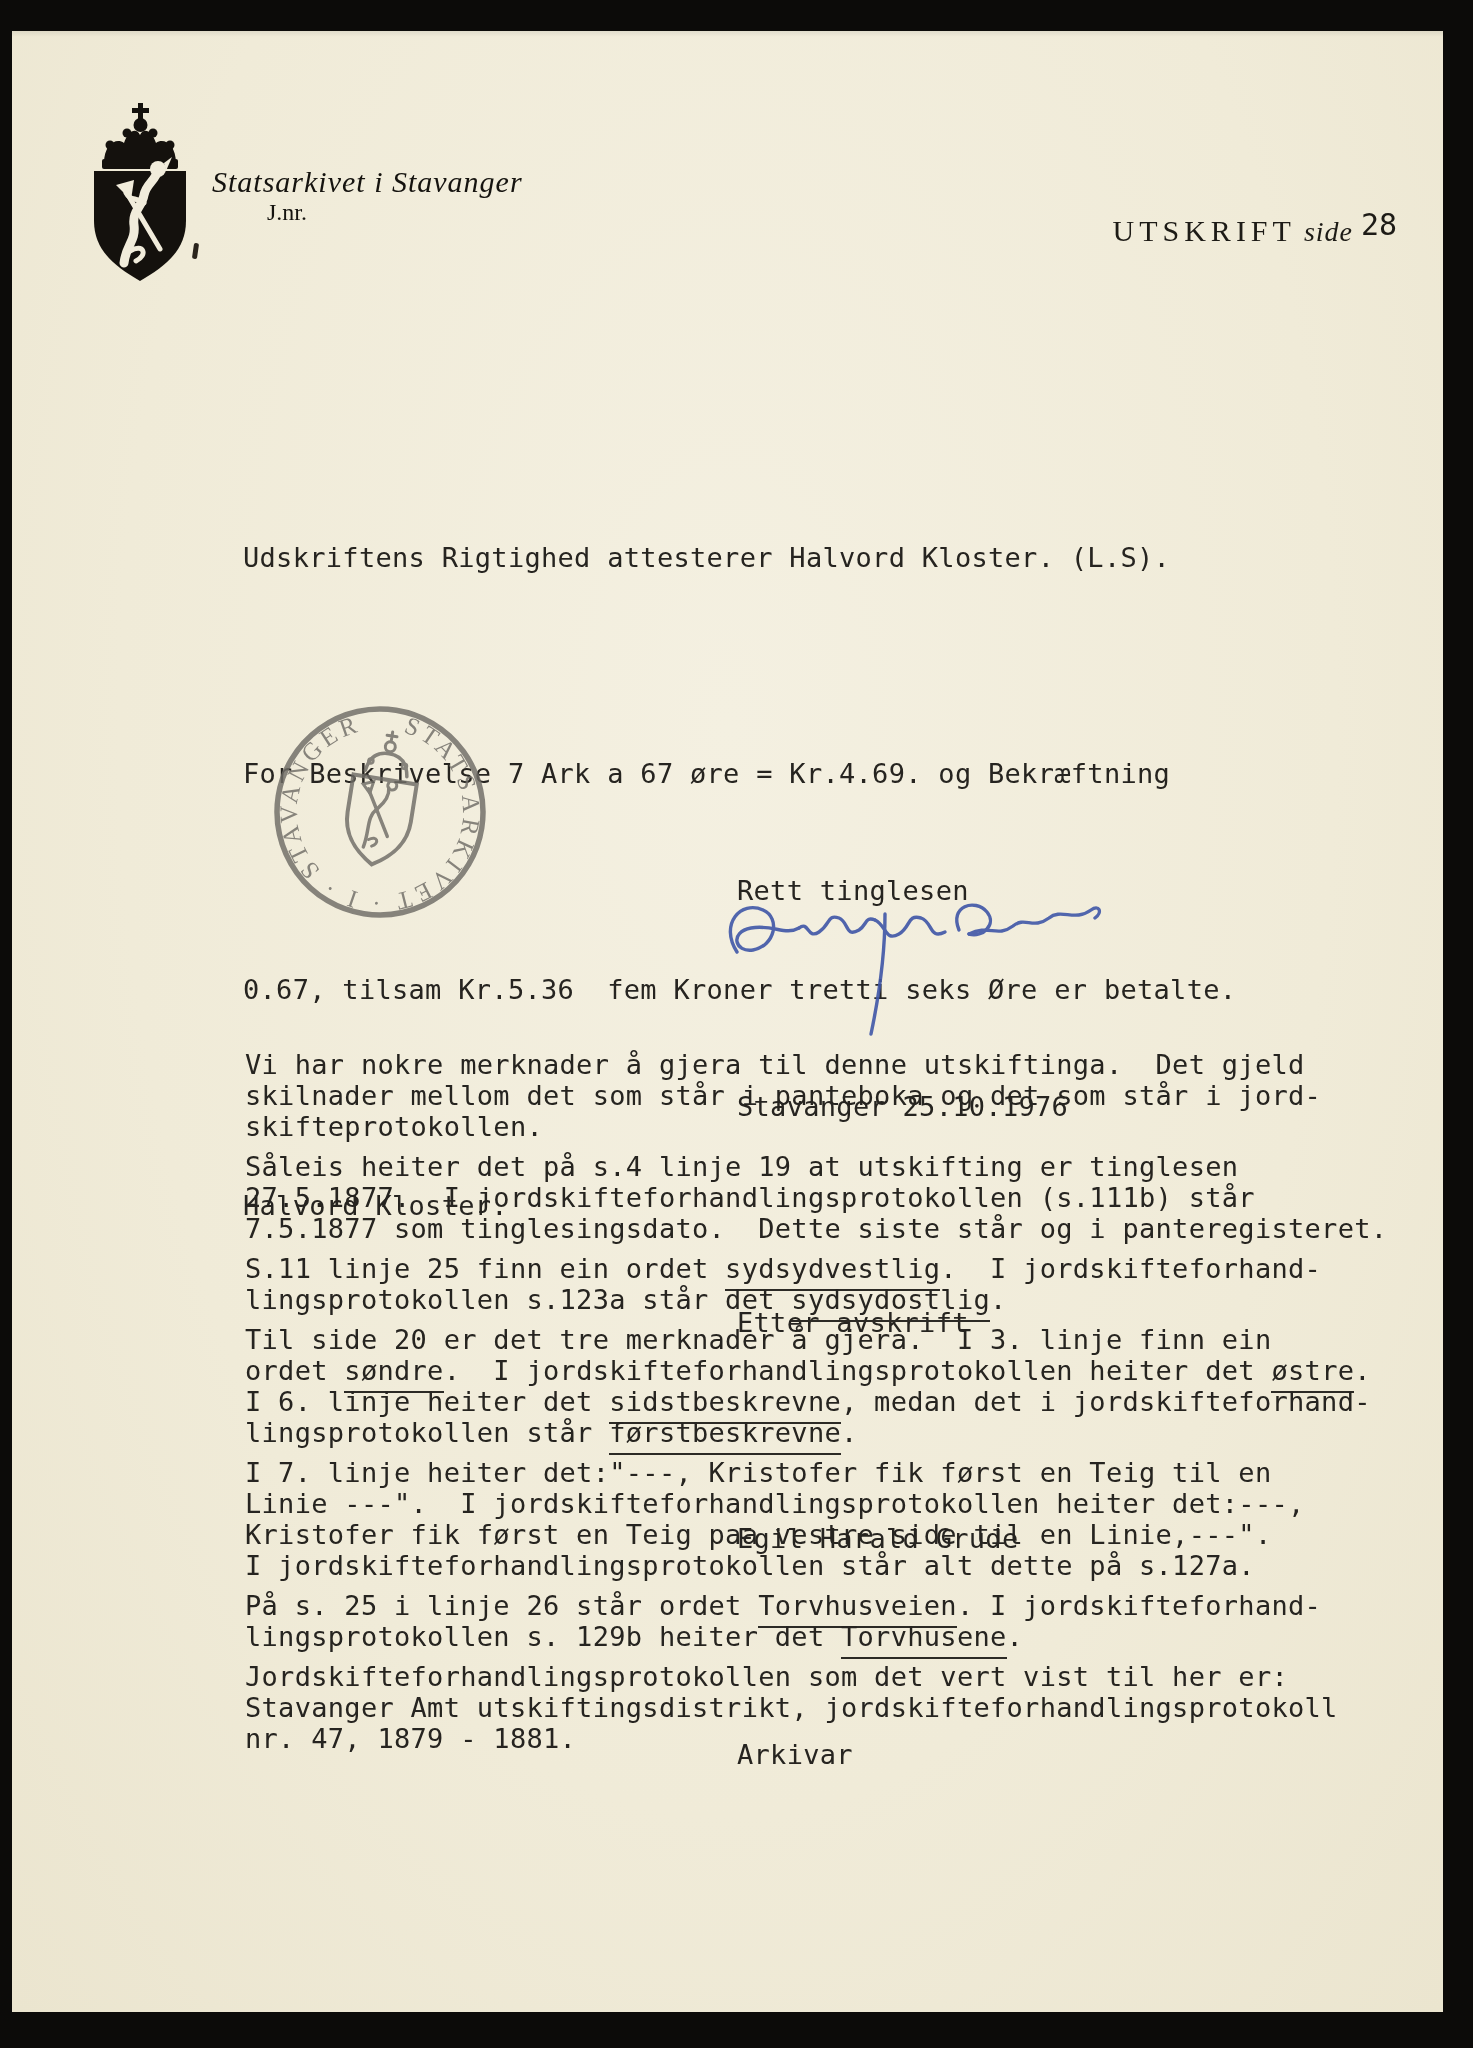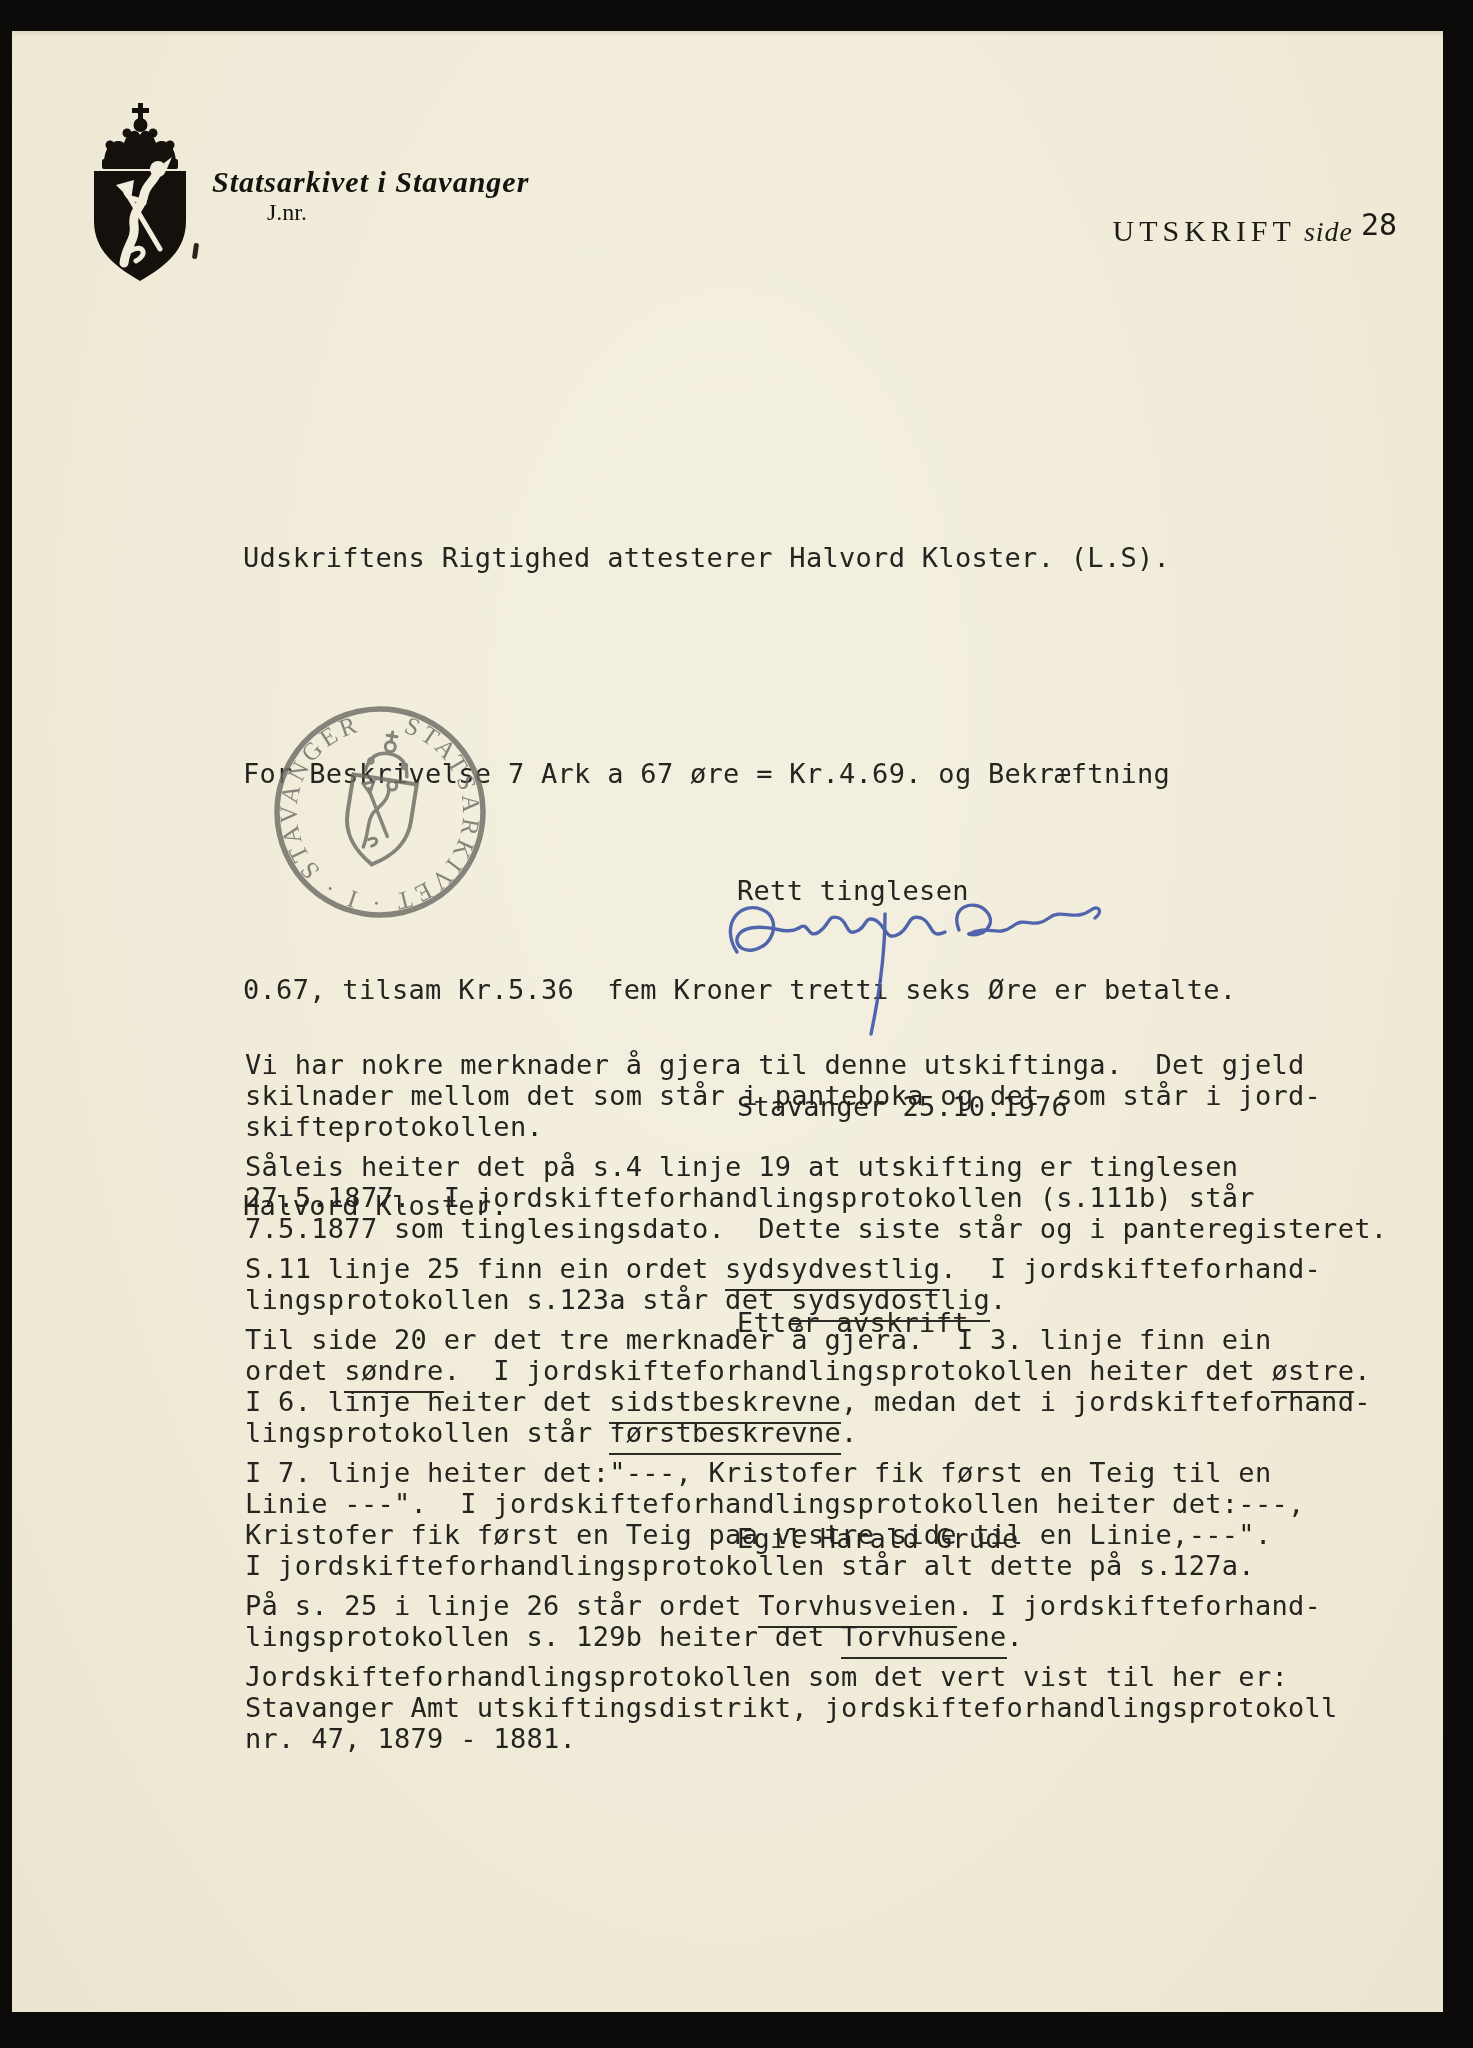--- a/index.html
+++ b/index.html
@@ -11,21 +11,21 @@
   .paper{
     position:absolute;left:12px;top:31px;width:1431px;height:1981px;
     background:
       linear-gradient(180deg, rgba(0,0,0,0.07) 0, rgba(0,0,0,0) 6px),
       radial-gradient(ellipse at 50% 35%, #f4f0e1 0%, #f0ebd8 60%, #ebe5cf 100%);
   }
   
   .emblem{position:absolute;left:74px;top:70px;}
   .org-name{
     position:absolute;left:200px;top:134px;
-    font-family:"Liberation Serif",serif;font-style:italic;font-weight:bold;
+    font-family:"Liberation Serif",serif;font-style:italic;font-weight:normal;
     font-size:30px;color:#15130f;letter-spacing:1px;white-space:pre;
   }
   .jnr{
     position:absolute;left:255px;top:168px;
     font-family:"Liberation Serif",serif;font-size:24px;color:#15130f;white-space:pre;
   }
   .ink-mark{
     position:absolute;left:181px;top:212px;width:5px;height:16px;
     background:#2a241c;transform:rotate(8deg);border-radius:2px;
   }
@@ -118,20 +118,21 @@
       <path d="M106,142 C114,136 118,144 110,148" stroke-width="3"></path>
       <circle cx="121" cy="85" r="4.5" stroke-width="3"></circle>
     </g>
   </svg>
 
   <div class="cert tw">
     <div>Rett tinglesen</div>
     <div>Stavanger 25.10.1976</div>
     <div>Etter avskrift</div>
     <div>Egil Harald Grude</div>
+    <div>Arkivar</div>
   </div>
 
   <svg class="signature" width="400" height="210" viewBox="0 0 400 210">
     <g fill="none" stroke="#3f56a7" stroke-width="3.4" stroke-linecap="round" opacity="0.9">
       <path d="M30,86 C12,58 34,34 56,44 C74,52 68,80 46,84 C28,87 22,66 44,62 C66,58 78,70 92,62"></path>
       <path d="M92,62 C102,54 100,74 112,66 C124,58 120,48 132,52 C142,56 138,72 152,64 C160,59 158,50 168,54"></path>
       <path d="M168,54 C180,60 178,76 192,68 C204,61 200,48 214,52 C226,56 222,74 238,66"></path>
       <path d="M252,64 C242,40 268,32 280,46 C290,58 276,72 262,68"></path>
       <path d="M262,68 C282,58 290,72 306,60 C318,50 326,64 342,52 C354,42 368,56 384,44 C392,38 396,46 388,52"></path>
       <path d="M178,48 C178,92 172,130 164,168"></path>

